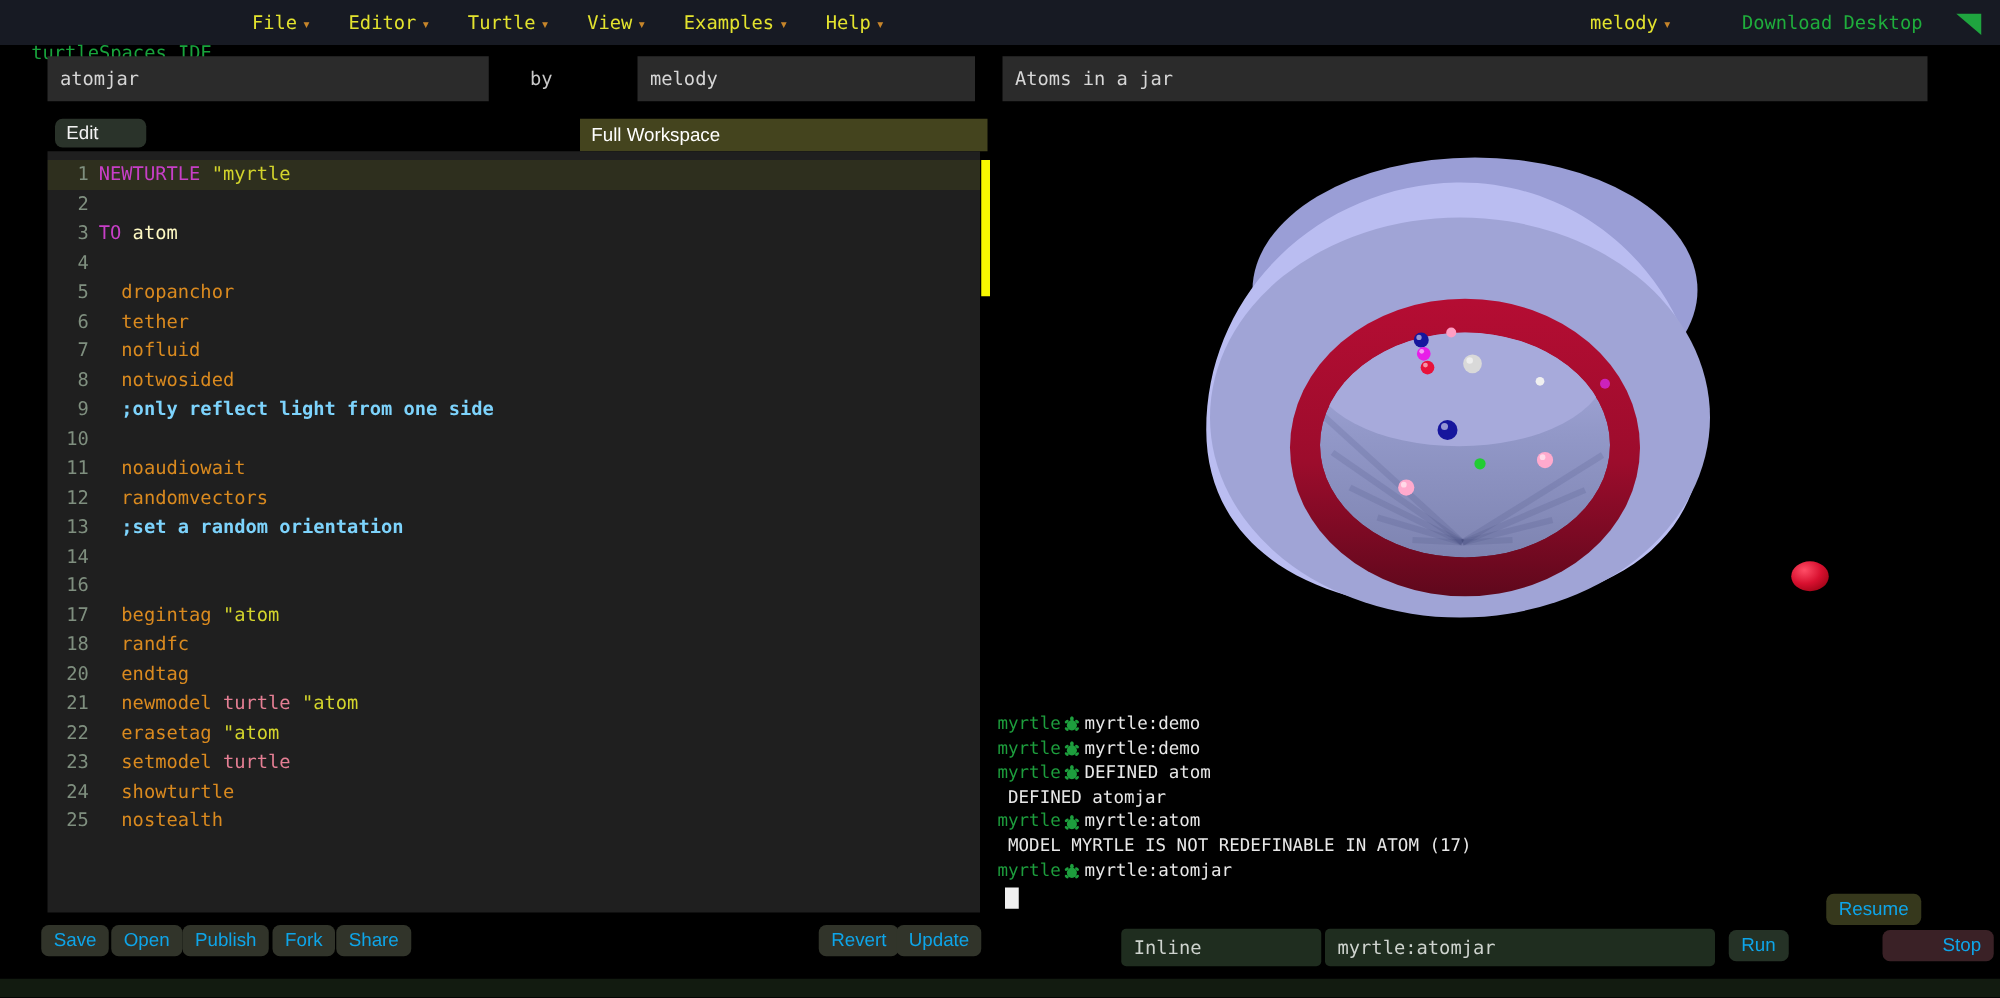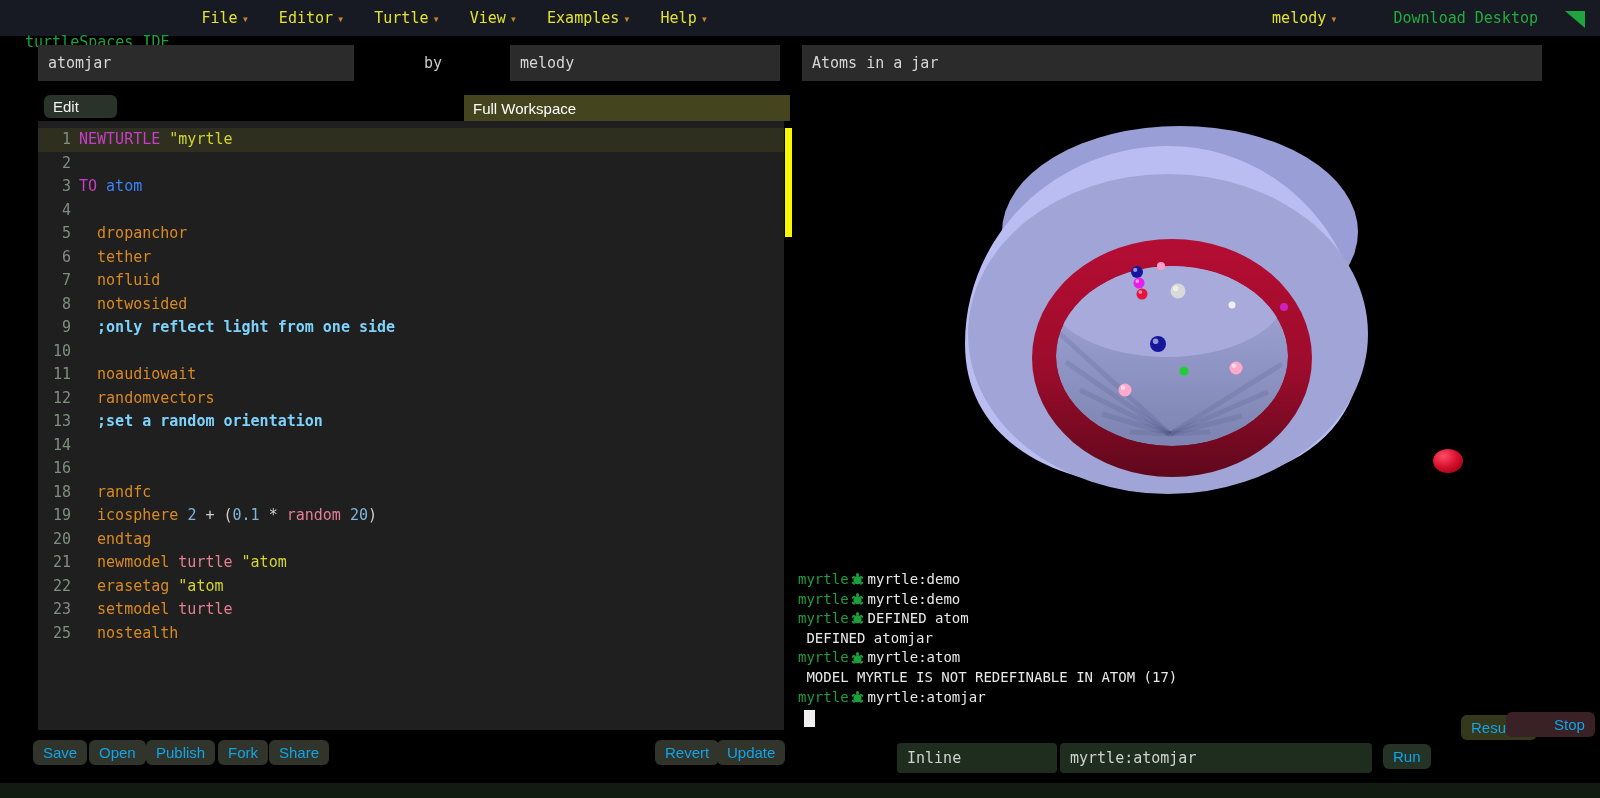--- a/index.html
+++ b/index.html
@@ -39,21 +39,21 @@
        color:#ffffff;font-family:"Liberation Sans",sans-serif;font-size:15px;
        display:flex;align-items:center;padding-left:9px;box-sizing:border-box;cursor:pointer;}
 
   
   #editor{left:38px;top:121px;width:746px;height:609px;background:#1f1f1f;
           overflow:hidden;padding-top:7px;box-sizing:border-box;}
   .crow{height:23.5px;line-height:23.5px;font-size:15px;white-space:pre;display:flex;}
   .crow.active{background:#2e2f1e;}
   .gut{width:33px;text-align:right;color:#7f8f7f;flex:none;}
   .ct{padding-left:8px;}
-  .tk-kw{color:#c73fc7;} .tk-str{color:#d3d42c;} .tk-name{color:#3b82f6;}
+  .tk-kw{color:#c73fc7;} .tk-str{color:#d3d42c;} .tk-name{color:#fef9c3;}
   .tk-cmd{color:#da8a1f;} .tk-fn{color:#e57f94;} .tk-num{color:#7fb6dc;}
   .tk-com{color:#7dd3fc;font-weight:bold;} .tk-op{color:#cfcfcf;} .tk-pl{color:#cfcfcf;}
   #editor-scrollbar{left:785px;top:128px;width:7px;height:109px;background:#f8f800;cursor:pointer;}
 
   
   #console{left:798px;top:570px;width:795px;}
   .conrow{height:19.6px;line-height:19.6px;font-size:14px;color:#e8e8e8;white-space:pre;
           display:flex;align-items:center;}
   .prompt{color:#1d9e3d;}
   .turtle-ico{width:15px;height:15px;margin:0 3px 0 1px;flex:none;}
@@ -78,21 +78,21 @@
   </div>
   <div id="topbar-right">
     <span class="menu-item" id="user-menu"><span>melody</span><span class="arrow">▾</span></span>
     <span id="download-link">Download Desktop</span>
     <svg id="corner-tri" viewBox="0 0 22 22">
         <polygon points="1,4 21,4 21,21" fill="#1fa53f"></polygon>
       </svg>
   </div>
 </div>
 
-<input class="field abs" style="left: 38px; top: 45px; width: 316px; height: 36px;" value="atomjar">
+<input class="field abs" style="left: 38px; top: 45px; width: 353px; height: 36px;" value="atomjar">
 <span id="by-label" class="abs" style="left:424px;top:54px;">by</span>
 <input class="field abs" style="left: 510px; top: 45px; width: 270px; height: 36px;" value="melody">
 <input class="field abs" style="left: 802px; top: 45px; width: 740px; height: 36px;" value="Atoms in a jar">
 
 <div id="tabs" class="abs">
   <span class="tab">Edit</span>
   <span class="tab">History</span>
   <span class="tab">Help</span>
   <span class="tab">Webtext</span>
 </div>
@@ -108,26 +108,27 @@
       <div class="crow"><span class="gut">6</span><span class="ct"><span class="tk-cmd">  tether</span></span></div>
       <div class="crow"><span class="gut">7</span><span class="ct"><span class="tk-cmd">  nofluid</span></span></div>
       <div class="crow"><span class="gut">8</span><span class="ct"><span class="tk-cmd">  notwosided</span></span></div>
       <div class="crow"><span class="gut">9</span><span class="ct"><span class="tk-com">  ;only reflect light from one side</span></span></div>
       <div class="crow"><span class="gut">10</span><span class="ct"></span></div>
       <div class="crow"><span class="gut">11</span><span class="ct"><span class="tk-cmd">  noaudiowait</span></span></div>
       <div class="crow"><span class="gut">12</span><span class="ct"><span class="tk-cmd">  randomvectors</span></span></div>
       <div class="crow"><span class="gut">13</span><span class="ct"><span class="tk-com">  ;set a random orientation</span></span></div>
       <div class="crow"><span class="gut">14</span><span class="ct"></span></div>
       <div class="crow"><span class="gut">16</span><span class="ct"></span></div>
+      <div class="crow"><span class="gut">17</span><span class="ct"><span class="tk-cmd">  begintag </span><span class="tk-str">"atom</span></span></div>
       <div class="crow"><span class="gut">18</span><span class="ct"><span class="tk-cmd">  randfc</span></span></div>
-      <div class="crow"><span class="gut">19</span><span class="ct"><span class="tk-cmd">  icosphere </span><span class="tk-num">2</span><span class="tk-op"> + (</span><span class="tk-num">0.1</span><span class="tk-op"> * </span><span class="tk-fn">random </span><span class="tk-num">20</span><span class="tk-op">)</span></span></div>
       <div class="crow"><span class="gut">20</span><span class="ct"><span class="tk-cmd">  endtag</span></span></div>
       <div class="crow"><span class="gut">21</span><span class="ct"><span class="tk-cmd">  newmodel </span><span class="tk-fn">turtle </span><span class="tk-str">"atom</span></span></div>
       <div class="crow"><span class="gut">22</span><span class="ct"><span class="tk-cmd">  erasetag </span><span class="tk-str">"atom</span></span></div>
       <div class="crow"><span class="gut">23</span><span class="ct"><span class="tk-cmd">  setmodel </span><span class="tk-fn">turtle</span></span></div>
+      <div class="crow"><span class="gut">24</span><span class="ct"><span class="tk-cmd">  showturtle</span></span></div>
       <div class="crow"><span class="gut">25</span><span class="ct"><span class="tk-cmd">  nostealth</span></span></div>
     </div>
 </div>
 <div id="editor-scrollbar" class="abs"></div>
 
 <div id="viewport" class="abs">
   <svg width="810" height="484" viewBox="0 0 810 484">
     <defs>
       <linearGradient id="rimG" x1="0" y1="0" x2="0" y2="1">
         <stop offset="0" stop-color="#b50d33"></stop>
@@ -261,15 +262,15 @@
 <button class="btn abs" style="left:146px;top:740px;">Publish</button>
 <button class="btn abs" style="left:218px;top:740px;">Fork</button>
 <button class="btn abs" style="left:269px;top:740px;">Share</button>
 <button class="btn abs" style="left:655px;top:740px;">Revert</button>
 <button class="btn abs" style="left:717px;top:740px;">Update</button>
 
 <input class="gfield abs" style="left: 897px; top: 743px; width: 160px; height: 30px;" value="Inline">
 <input class="gfield abs" style="left: 1060px; top: 743px; width: 312px; height: 30px;" value="myrtle:atomjar">
 <button class="btn green abs" style="left:1383px;top:744px;">Run</button>
 <button class="btn olive abs" style="left:1430px;top:715px;margin-left:31px;">Resume</button>
-<button class="btn maroon abs" style="left:1506px;top:712px;padding-left:48px;">Stop</button>
+<button class="btn maroon abs" style="left:1506px;top:744px;padding-left:48px;">Stop</button>
 
 <div id="bottom-strip" class="abs"></div>
 
 </body></html>

